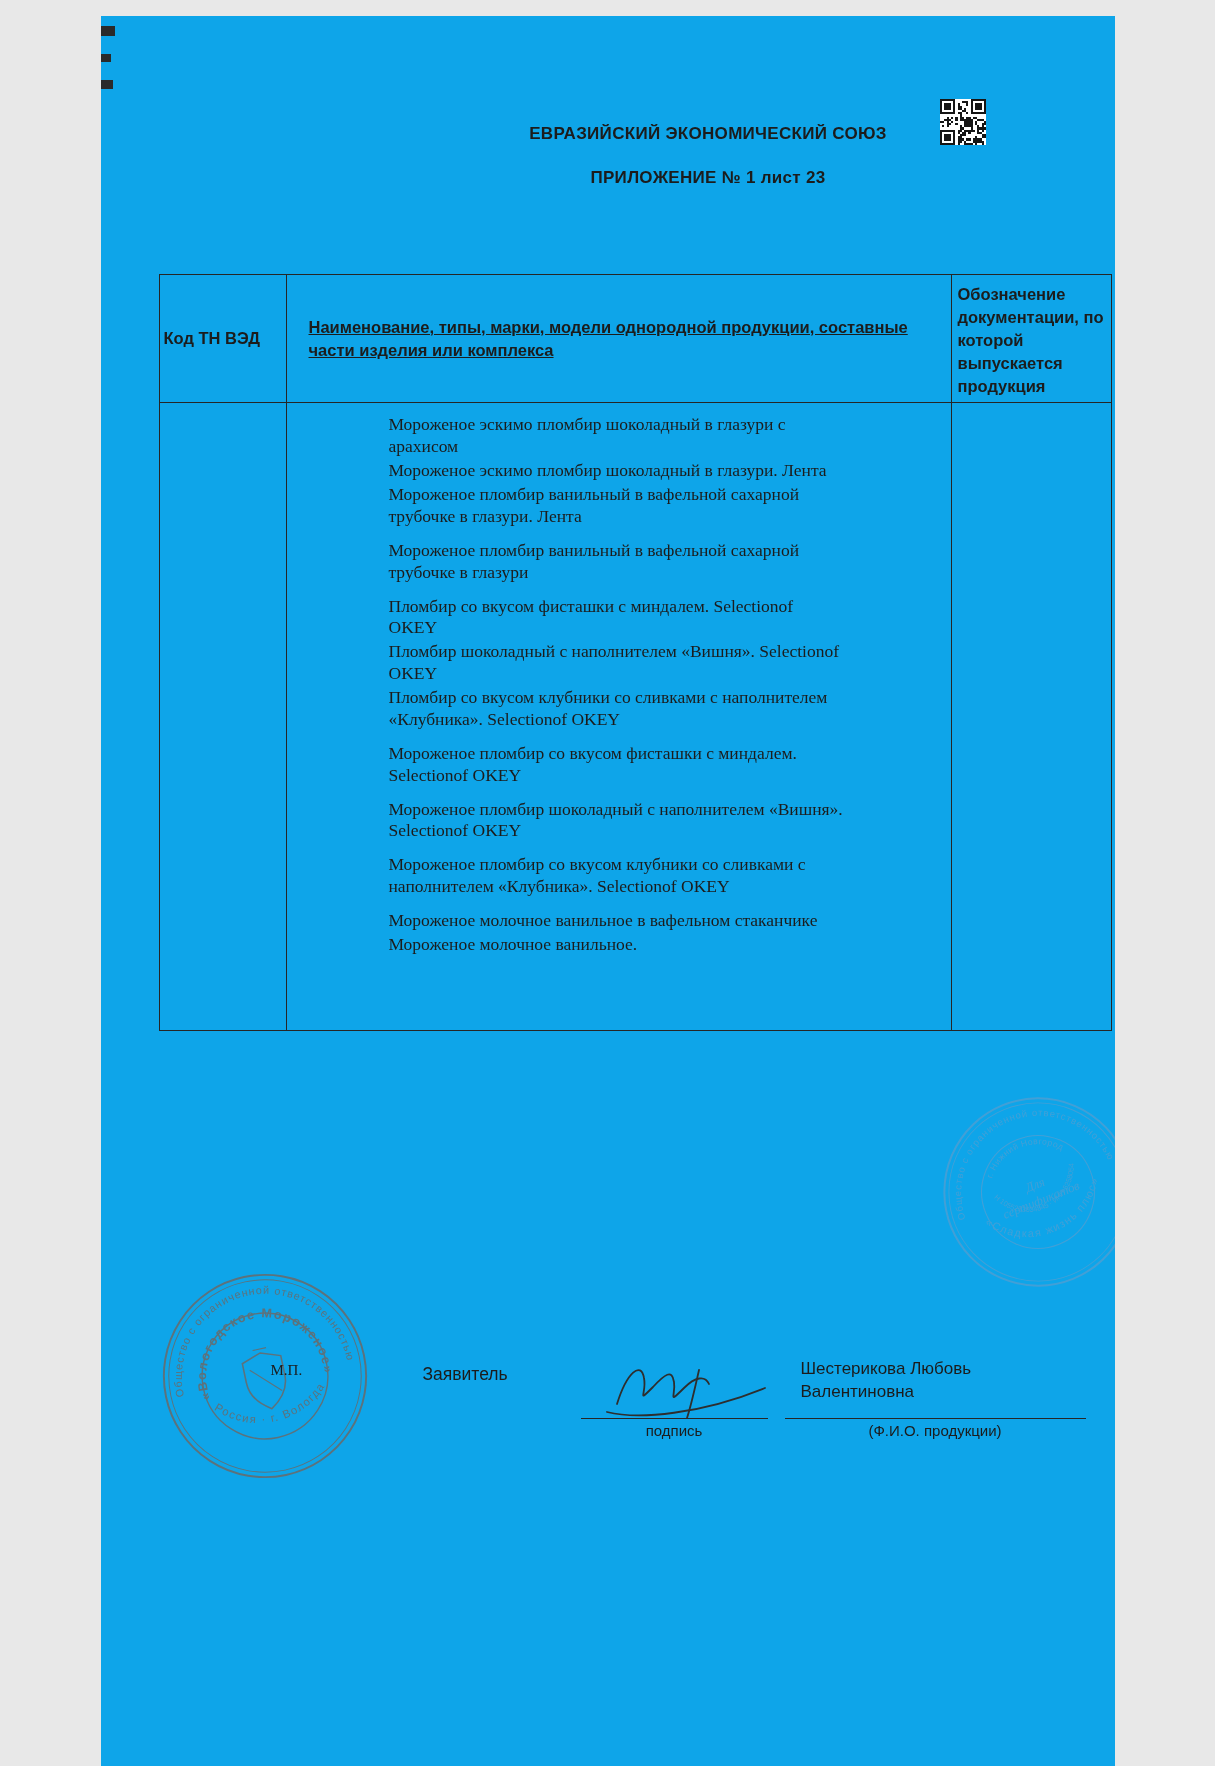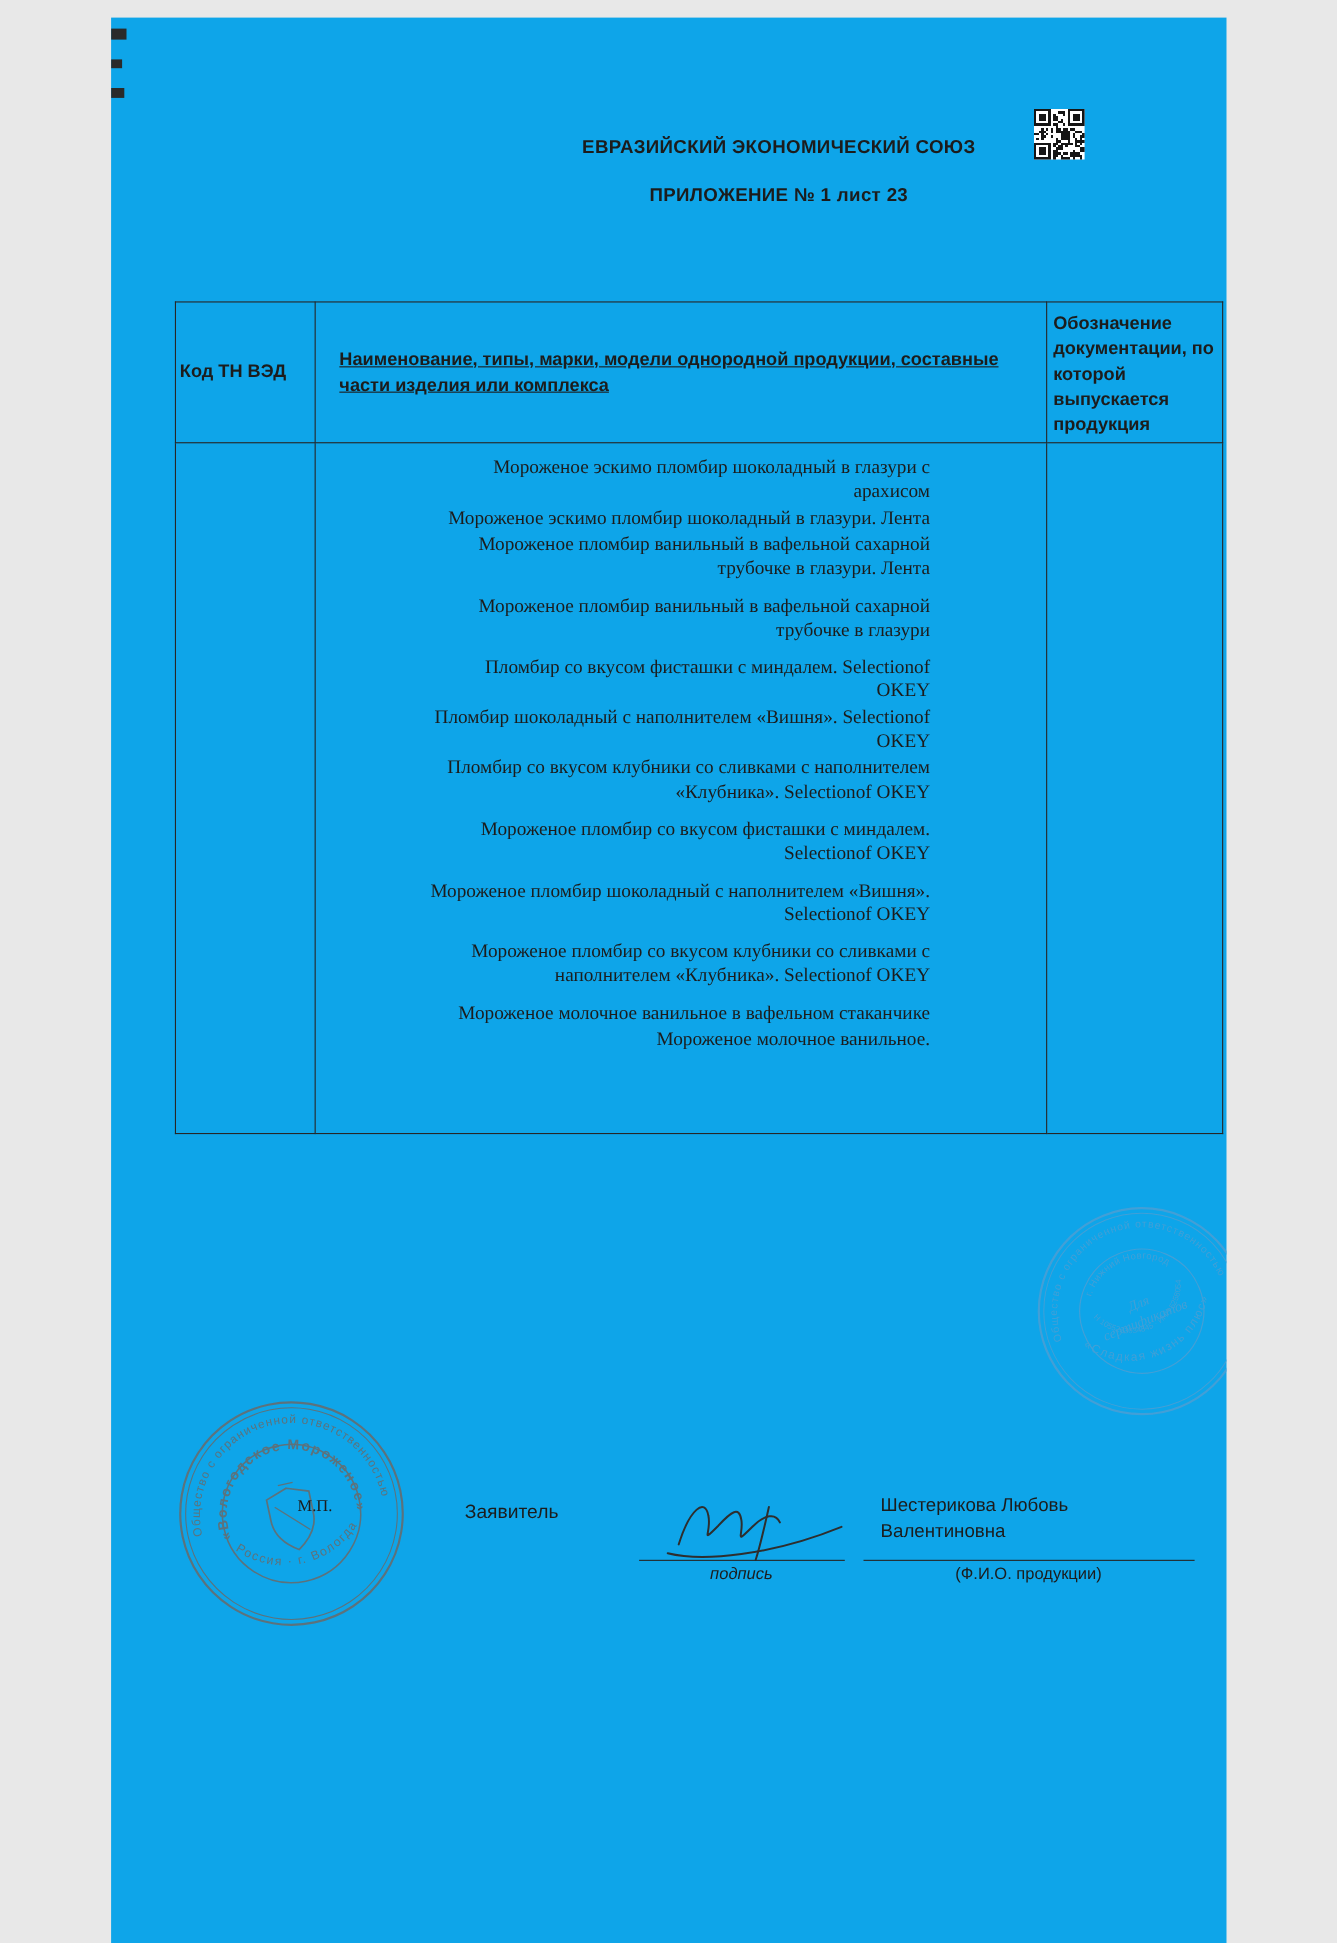--- a/index.html
+++ b/index.html
@@ -22,38 +22,38 @@
 
   
   .qr { position:absolute; left:839px; top:83px; width:46px; height:46px; }
   .qr svg { width:100%; height:100%; display:block; }
 
   
   table.doc-table {
     position:absolute; left:58px; top:258px; width:952px;
     border-collapse:collapse; table-layout:fixed;
   }
-  .doc-table th, .doc-table td { border:1.5px solid #262626;text-align:right; }
+  .doc-table th, .doc-table td { border:1.5px solid #262626; }
   .doc-table th { font-weight:bold; font-size:16.5px; text-align:left; line-height:1.4; }
   .th-col1 { vertical-align:middle; padding:4px; }
   .th-col2 { vertical-align:middle; padding:4px 22px;text-decoration:underline; }
   .th-col3 { vertical-align:top; padding:8px 6px 4px; font-size:16px; }
   tr.head-row { height:125px; }
   tr.body-row { height:628px; }
   td.body-col1, td.body-col3 { vertical-align:top; }
   td.body-col2 { vertical-align:top; padding:11px 105px 0 102px; }
   .products { font-family:"Liberation Serif",serif; font-size:17.5px; line-height:1.25; }
   .products p { margin:0 0 2px 0; }
   .products p.gap { margin-top:12px; }
 
   
   .mp-note { position:absolute; left:170px; top:1346px; font-size:15px; font-family:"Liberation Serif",serif; }
   .applicant-label { position:absolute; left:322px; top:1348px; font-size:17.5px; }
   .sig-line { position:absolute; left:480px; top:1402px; width:187px; border-top:1.5px solid #262626; }
-  .sig-caption { position:absolute; left:480px; top:1406px; width:187px; text-align:center; font-size:15px;font-style:italic; }
+  .sig-caption { position:absolute; left:480px; top:1406px; width:187px; text-align:center; font-size:15px; }
   .signature-svg { position:absolute; left:502px; top:1336px; width:180px; height:75px; }
   .applicant-name { position:absolute; left:700px; top:1342px; font-size:17px; line-height:1.35; white-space:pre-line; }
   .fio-line { position:absolute; left:684px; top:1402px; width:301px; border-top:1.5px solid #262626; }
   .fio-caption { position:absolute; left:684px; top:1406px; width:301px; text-align:center; font-size:15px; }
 
   
   .stamp { position:absolute; }
   .stamp svg { width:100%; height:100%; display:block; }
   .stamp-left { left:56px; top:1252px; width:216px; height:216px; opacity:.85; }
   .stamp-right { left:837px; top:1076px; width:200px; height:200px; opacity:.88; }

